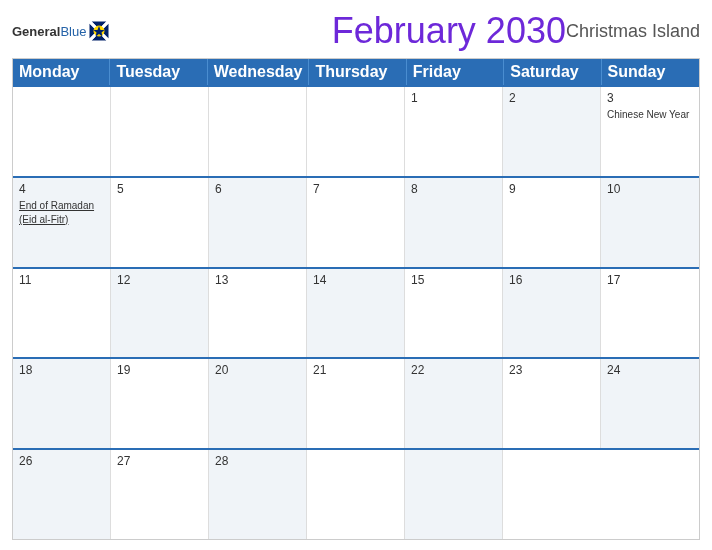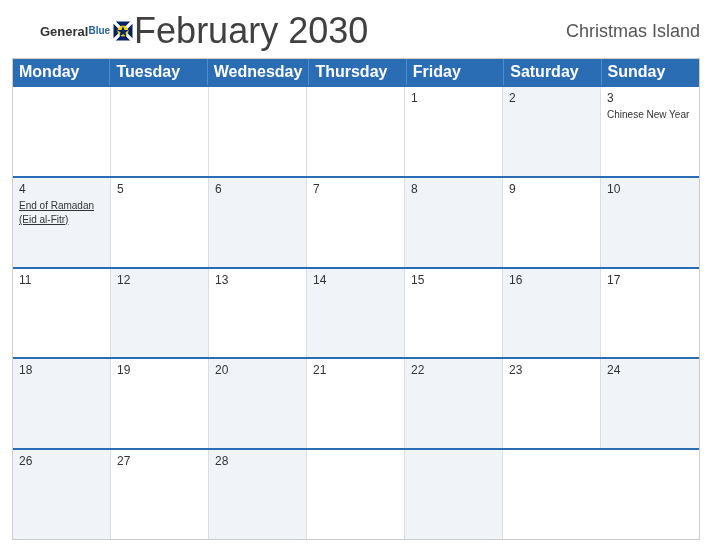--- a/index.html
+++ b/index.html
@@ -20,44 +20,43 @@
     .header {
       display: flex;
       align-items: center;
       justify-content: space-between;
       margin-bottom: 6px;
     }
     .logo {
       display: flex;
       align-items: center;
       gap: 0;
-      margin-left: 28px;
     }
     .logo-text-general {
       font-size: 13px;
       font-weight: bold;
       color: #333;
       line-height: 1;
     }
     .logo-text-blue {
-      font-size: 10px;
-      font-weight: bold;
+      font-size: 13px;
+      font-weight: normal;
       color: #2563a8;
       line-height: 1;
     }
     .logo-flag {
       width: 22px;
       height: 22px;
       margin-left: 2px;
     }
     .calendar-title {
       font-size: 36px;
       font-weight: normal;
-      color: #404040;
-      text-align: left;
+      color: #6d28d9;
+      text-align: right;
       flex: 1;
     }
     .region-label {
       font-size: 18px;
       color: #555;
       text-align: right;
       min-width: 120px;
     }
     .calendar {
       flex: 1;

